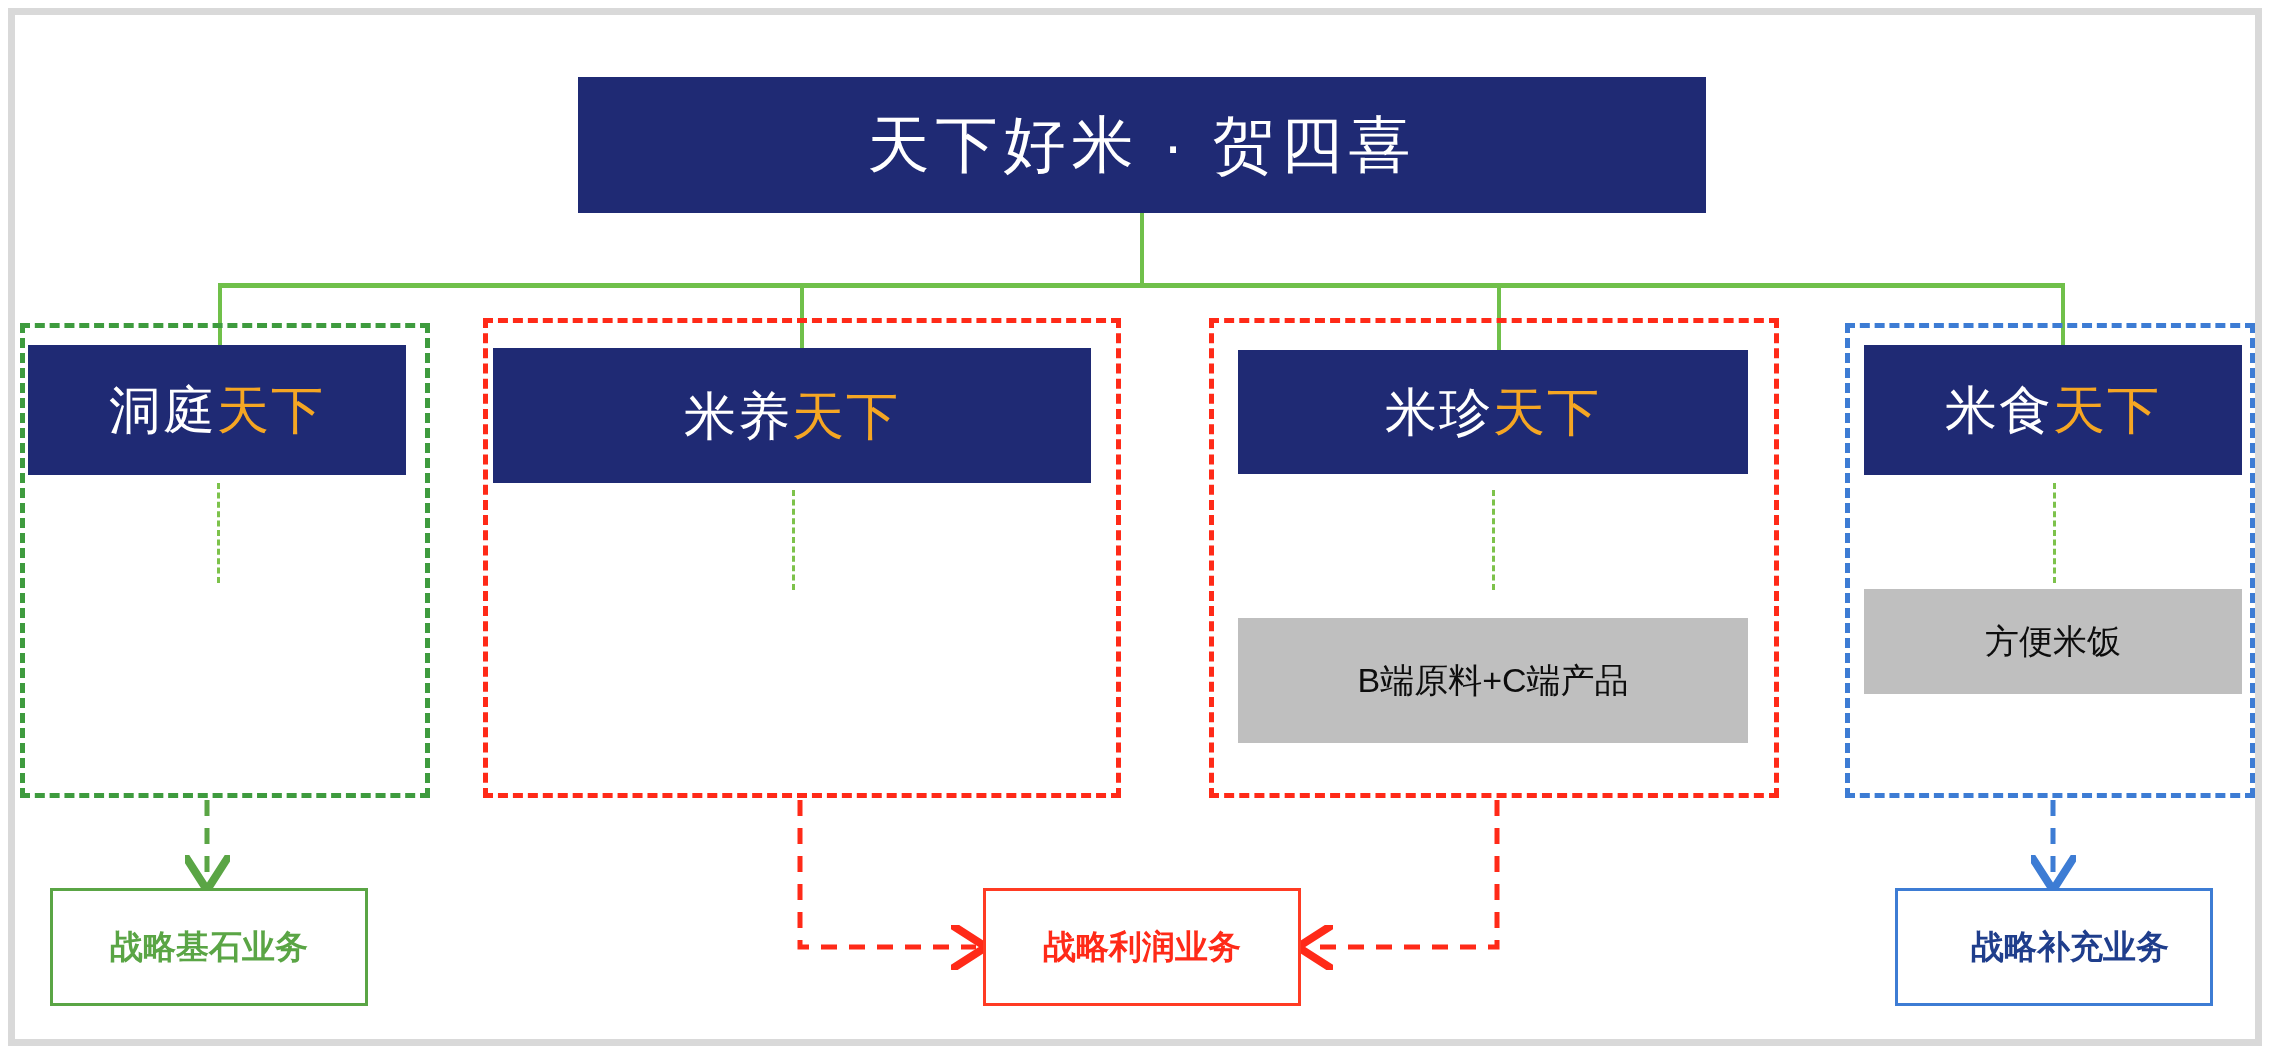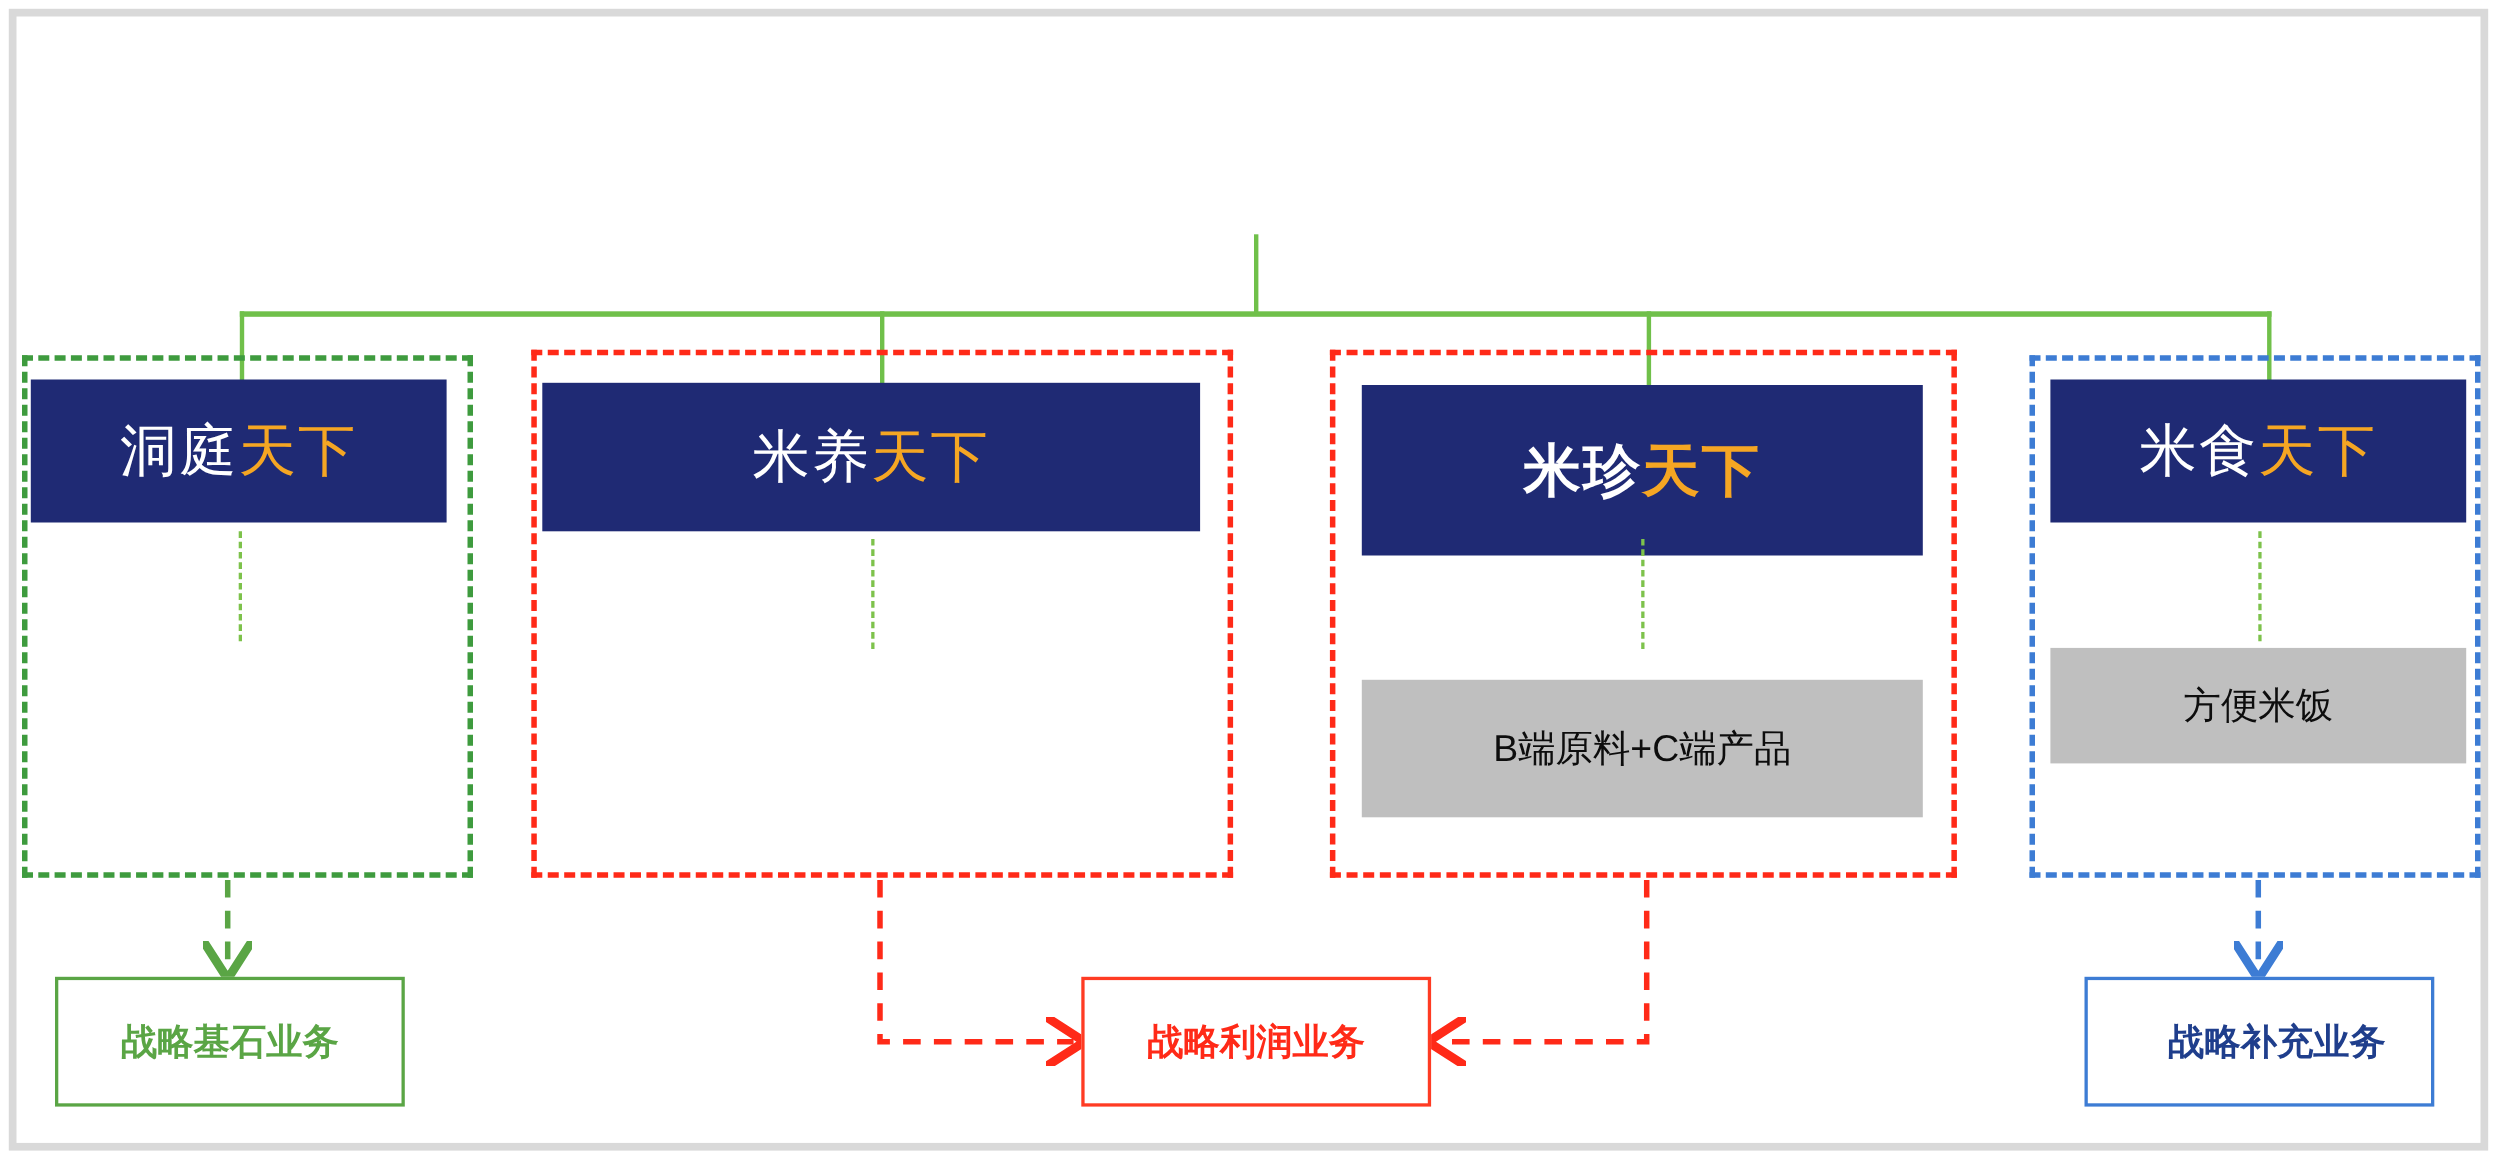--- a/index.html
+++ b/index.html
@@ -134,20 +134,23 @@
     pointer-events: none;
   }
 </style>
 </head>
 <body>
 
 <div id="stage">
 
   <div class="page-frame"></div>
 
+  <div class="title-box">
+    <span class="title-text">天下好米 · 贺四喜</span>
+  </div>
 
   <div class="conn conn-v" style="left:1140px; top:213px; height:72px;"></div>
   <div class="conn conn-h" style="left:218px; top:283px; width:1847px;"></div>
   <div class="conn conn-v" style="left:218px; top:283px; height:110px;"></div>
   <div class="conn conn-v" style="left:800px; top:283px; height:110px;"></div>
   <div class="conn conn-v" style="left:1497px; top:283px; height:110px;"></div>
   <div class="conn conn-v" style="left:2061px; top:283px; height:110px;"></div>
 
   <div class="group green" style="left:20px; top:323px; width:410px; height:475px;"></div>
   <div class="brand-box" style="left:28px; top:345px; width:378px; height:130px;">
@@ -159,21 +162,21 @@
 
   <div class="group red" style="left:483px; top:318px; width:638px; height:480px;"></div>
   <div class="brand-box" style="left:493px; top:348px; width:598px; height:135px;">
     <span class="brand-text">
       <span class="w">米养</span><span class="o">天下</span>
     </span>
   </div>
   <div class="inner-dots" style="left:792px; top:490px; height:100px;"></div>
 
   <div class="group red" style="left:1209px; top:318px; width:570px; height:480px;"></div>
-  <div class="brand-box" style="left:1238px; top:350px; width:510px; height:155px;font-weight:bold;">
+  <div class="brand-box" style="left:1238px; top:350px; width:510px; height:124px;">
     <span class="brand-text">
       <span class="w">米珍</span><span class="o">天下</span>
     </span>
   </div>
   <div class="inner-dots" style="left:1492px; top:490px; height:100px;"></div>
   <div class="product-box" style="left:1238px; top:593px; width:510px; height:125px;margin-top:25px;">
     <span class="product-text">B端原料+C端产品</span>
   </div>
 
   <div class="group blue" style="left:1845px; top:323px; width:410px; height:475px;"></div>

